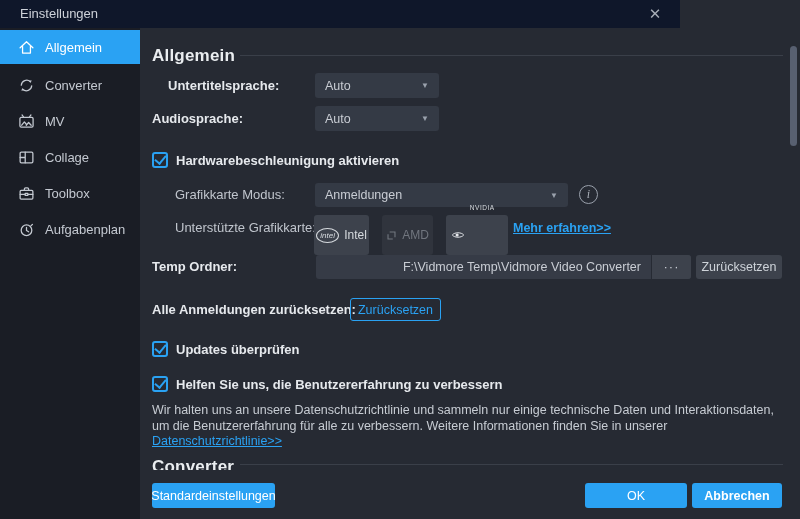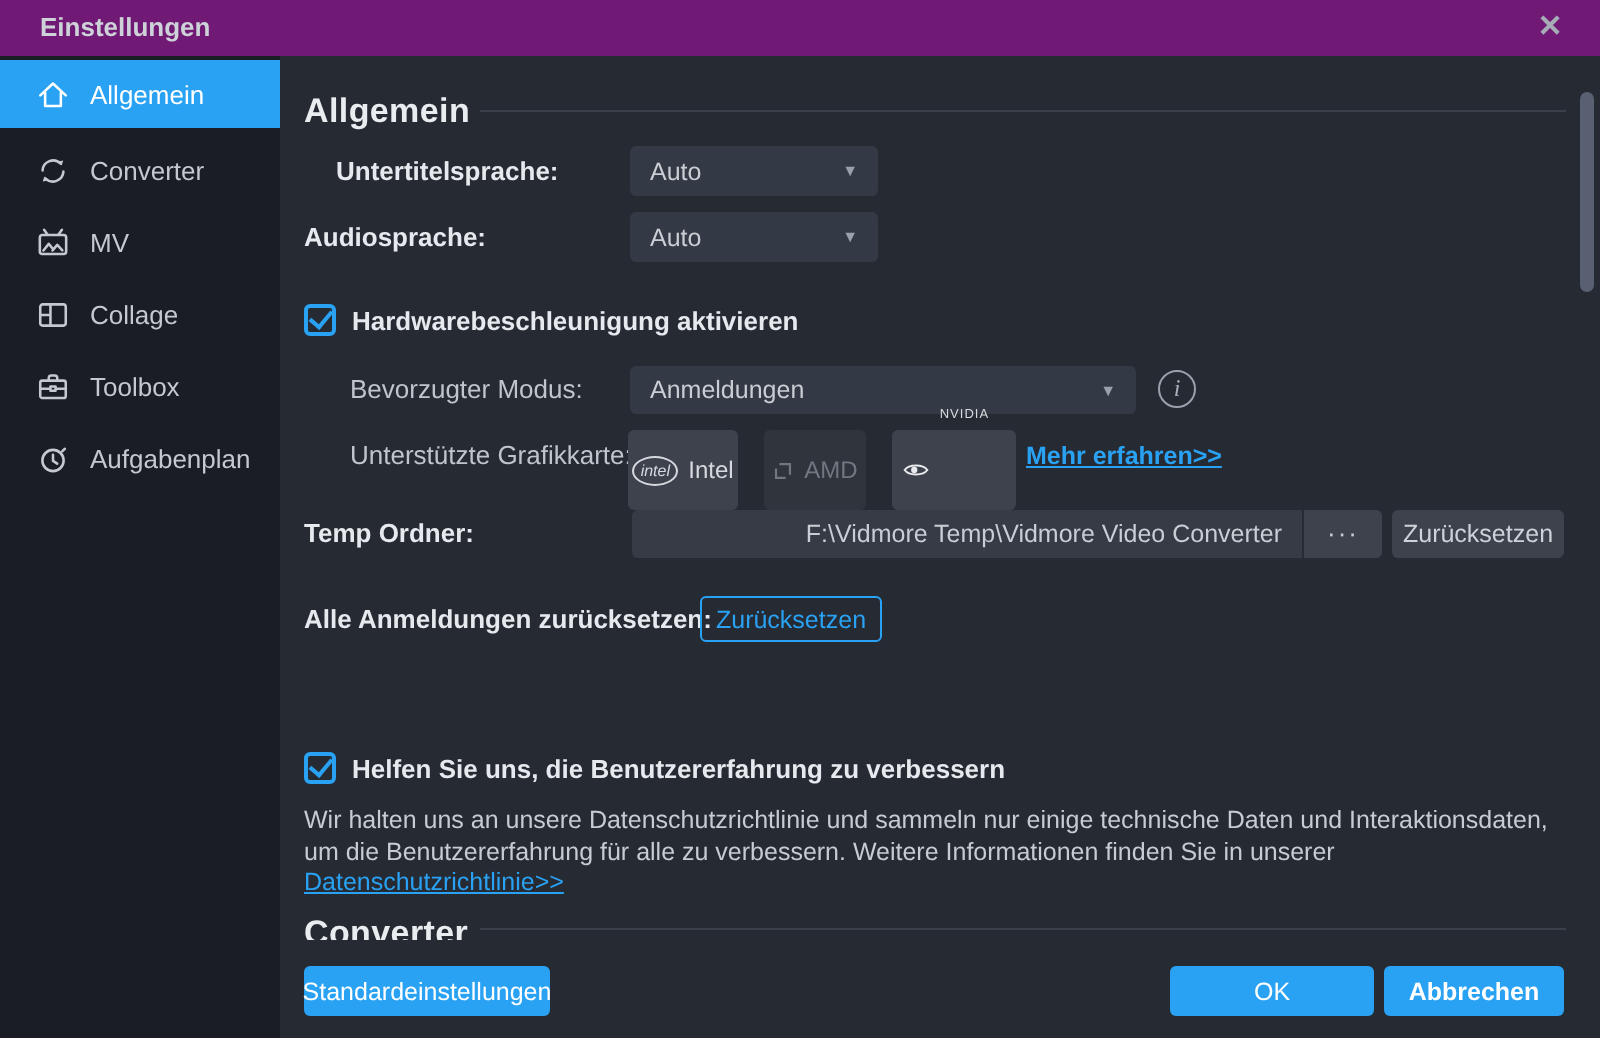--- a/index.html
+++ b/index.html
@@ -4,21 +4,21 @@
 <style>
   * { box-sizing: border-box; margin: 0; padding: 0; }
   html,body { width: 800px; height: 519px; }
   body {
     position: relative;
     background: #262a33;
     font-family: "Liberation Sans", sans-serif;
     overflow: hidden;
   }
   
-  .titlebar { position:absolute; top:0; left:0; width:800px; height:28px; background:#701a75; z-index:5;font-weight:bold; }
+  .titlebar { position:absolute; top:0; left:0; width:680px; height:28px; background:#0f172a; z-index:5; }
   .titlebar .title { position:absolute; left:20px; top:0; line-height:28px; font-size:13px; color:#ced2d9; }
   .titlebar .close { position:absolute; right:10px; top:0; width:30px; line-height:28px; text-align:center; color:#a7adb6; font-size:15px; cursor:pointer; }
   
   .sidebar { position:absolute; top:28px; left:0; width:140px; height:491px; background:#1a1d25; z-index:4; }
   .side-item { position:absolute; left:0; width:140px; height:34px; display:flex; align-items:center; padding-left:18px; color:#c4c9d1; font-size:13px; cursor:pointer; }
   .side-item svg { width:17px; height:17px; margin-right:10px; flex:none; }
   .side-item.selected { background:#2aa2f3; color:#ffffff; }
   .icon-stroke { fill:none; stroke:currentColor; stroke-width:1.2; stroke-linecap:round; stroke-linejoin:round; }
   
   .content { position:absolute; left:140px; top:28px; right:0; bottom:0; background:#262a33; }
@@ -118,21 +118,21 @@
   <div class="dropdown" style="left:175px; top:78px; width:124px; height:25px;">
     <span>Auto</span>
     <span class="dd-arrow">▼</span>
   </div>
 
   <div class="chk-row" style="left:12px; top:124px;">
     <span class="checkbox"></span>
     <span class="lbl-bold">Hardwarebeschleunigung aktivieren</span>
   </div>
 
-  <div class="lbl" style="position:absolute; left:35px; top:155px; line-height:24px;">Bevorzugter Modus:</div>
+  <div class="lbl" style="position:absolute; left:35px; top:155px; line-height:24px;">Grafikkarte Modus:</div>
   <div class="dropdown" style="left:175px; top:155px; width:253px; height:24px;">
     <span>Anmeldungen</span>
     <span class="dd-arrow">▼</span>
   </div>
   <div class="info-circle" style="left:439px; top:157px;">i</div>
 
   <div class="lbl" style="position:absolute; left:35px; top:187px; line-height:26px;">Unterstützte Grafikkarte:</div>
   <div class="gpu-badge" style="left:174px; top:187px; width:55px;">
     <span class="intel-oval">intel</span>
     <span>Intel</span>
@@ -159,20 +159,24 @@
   <div class="temp-field">
     <span class="temp-text">F:\Vidmore Temp\Vidmore Video Converter</span>
     <span class="temp-sep"></span>
     <span class="dots-btn">···</span>
   </div>
   <div class="btn-gray" style="left:556px; top:227px; width:86px; height:24px;">Zurücksetzen</div>
 
   <div class="lbl-bold" style="position:absolute; left:12px; top:270px; line-height:24px;">Alle Anmeldungen zurücksetzen:</div>
   <div class="btn-outline" style="left:210px; top:270px; width:91px; height:23px;">Zurücksetzen</div>
 
+  <div class="chk-row" style="left:12px; top:313px;">
+    <span class="checkbox"></span>
+    <span class="lbl-bold">Updates überprüfen</span>
+  </div>
 
   <div class="chk-row" style="left:12px; top:348px;">
     <span class="checkbox"></span>
     <span class="lbl-bold">Helfen Sie uns, die Benutzererfahrung zu verbessern</span>
   </div>
 
   <p class="privacy"><span>Wir halten uns an unsere Datenschutzrichtlinie und sammeln nur einige technische Daten und Interaktionsdaten, um die Benutzererfahrung für alle zu verbessern. Weitere Informationen finden Sie in unserer </span><span class="blue-link">Datenschutzrichtlinie&gt;&gt;</span></p>
 
   <div class="section-head" style="left:12px; top:429px;">Converter</div>
   <div class="head-rule" style="top:436px;"></div>

